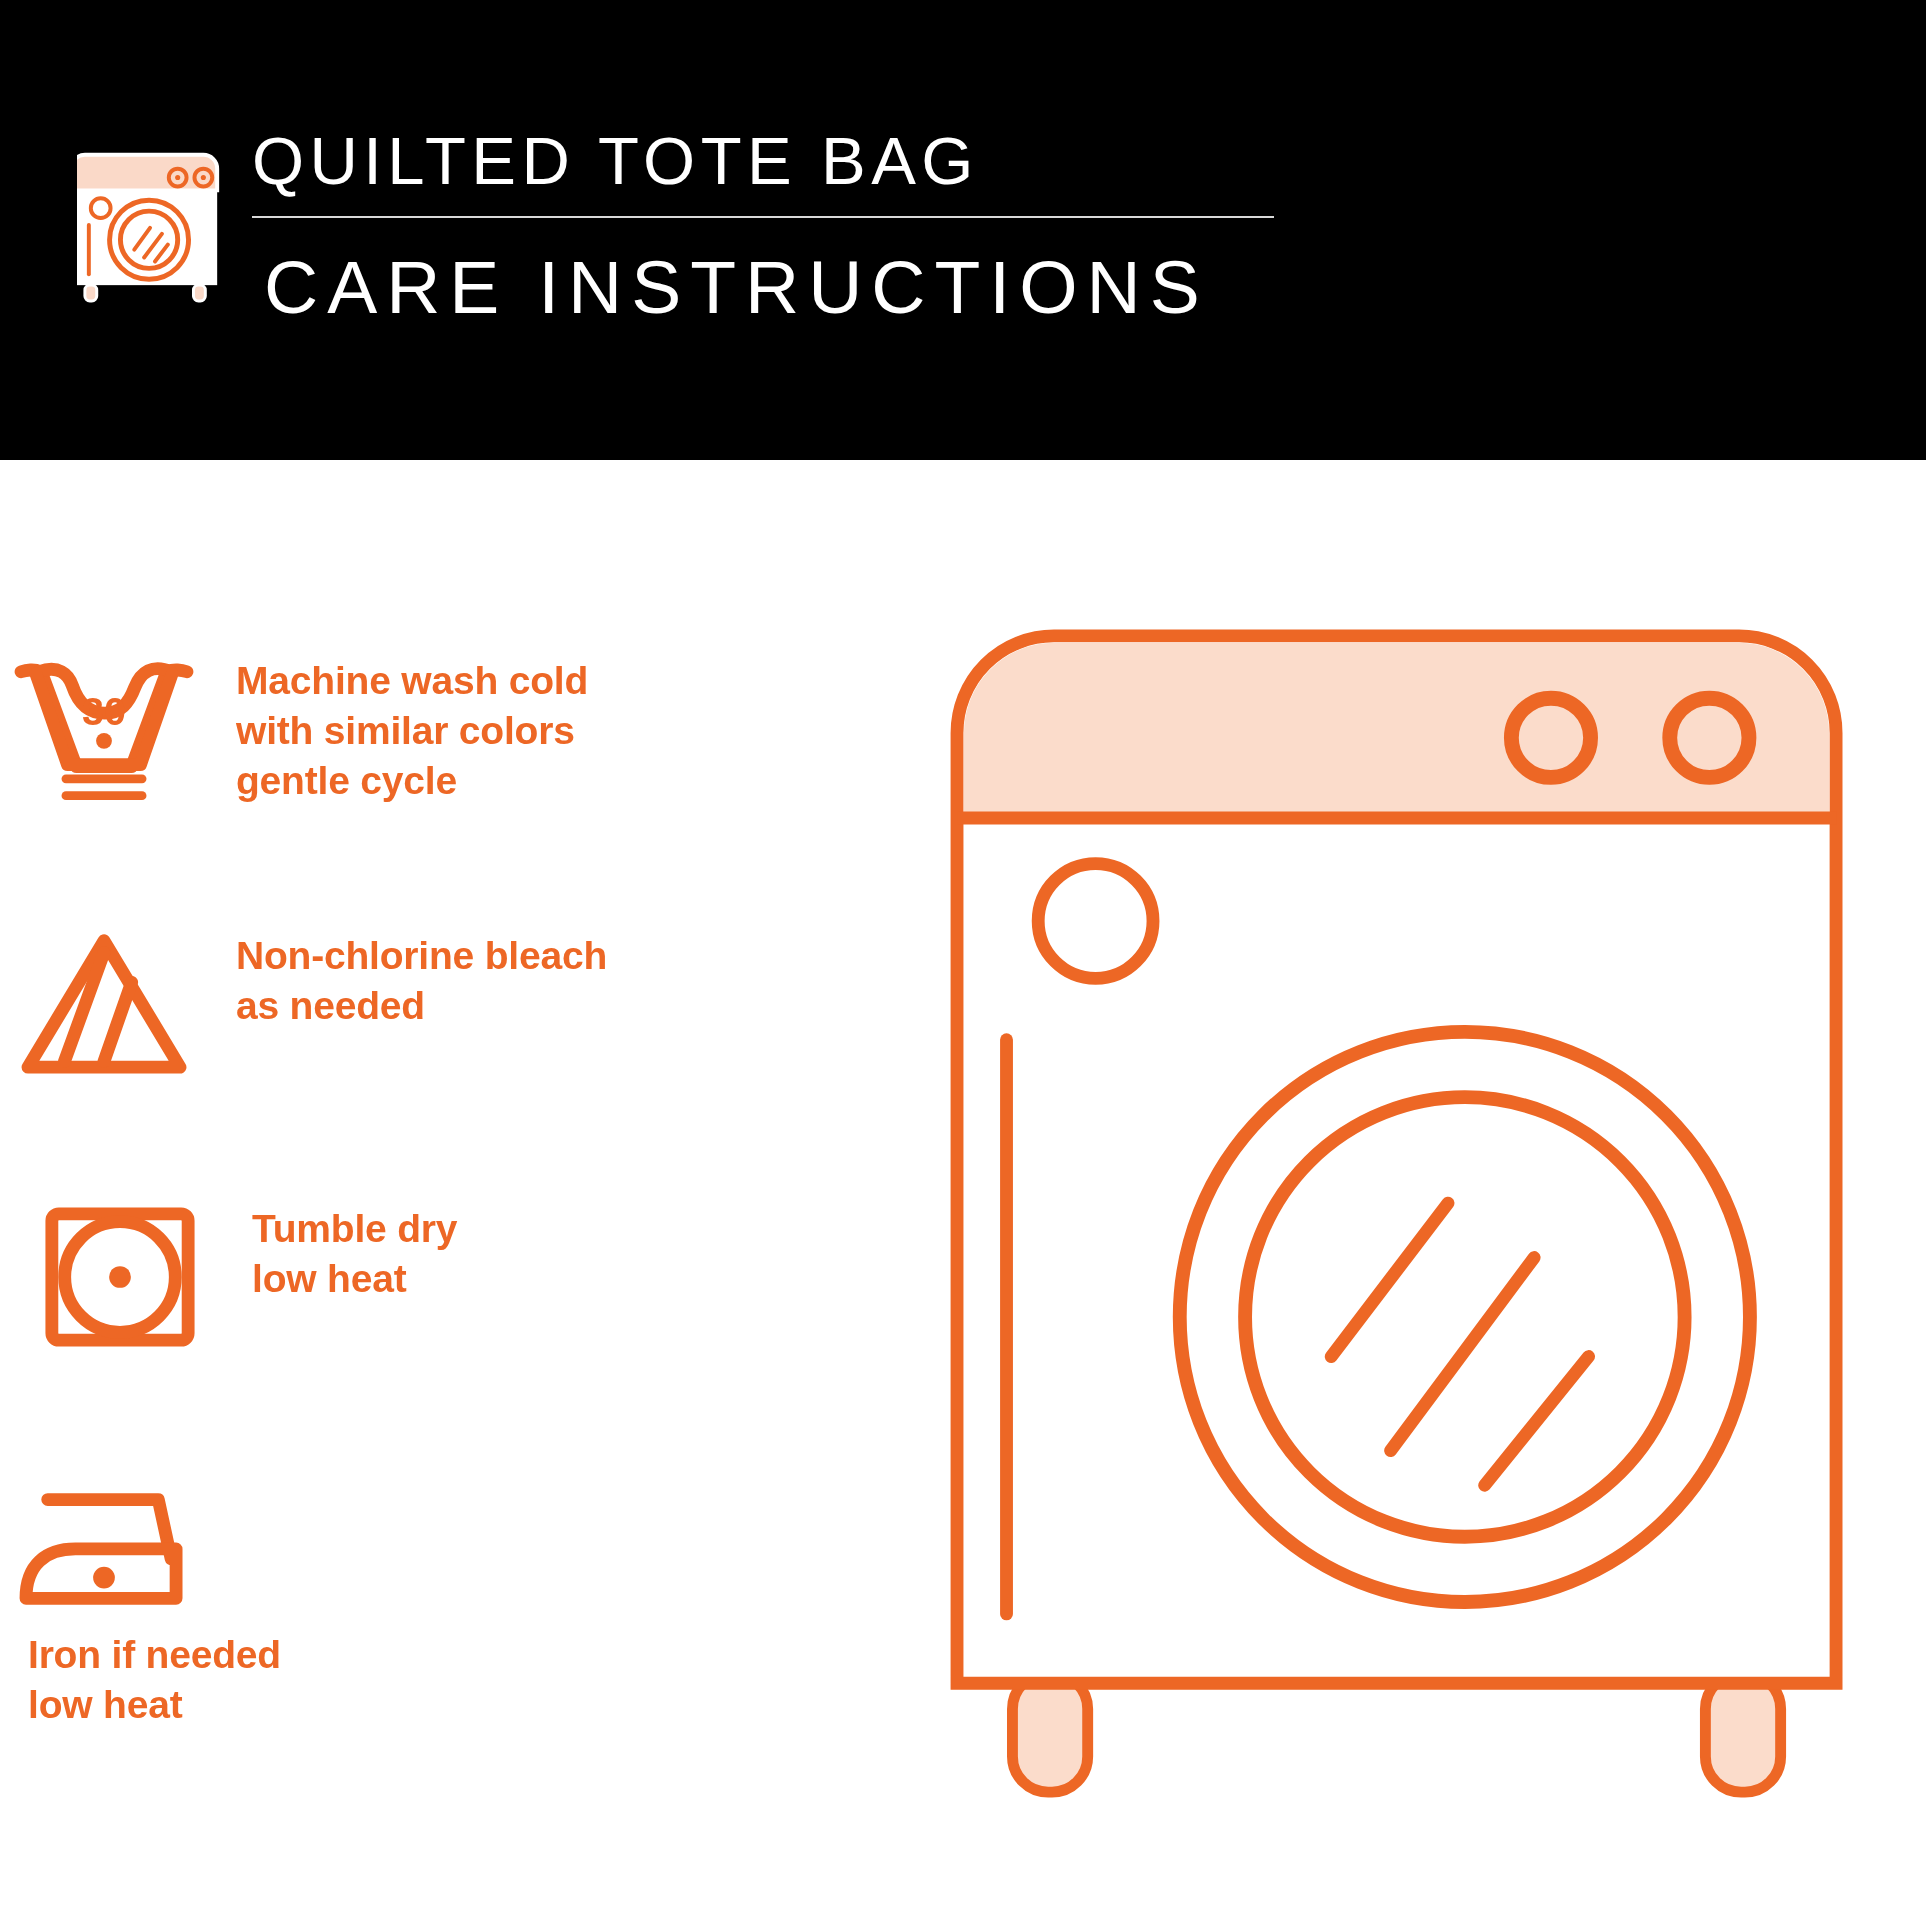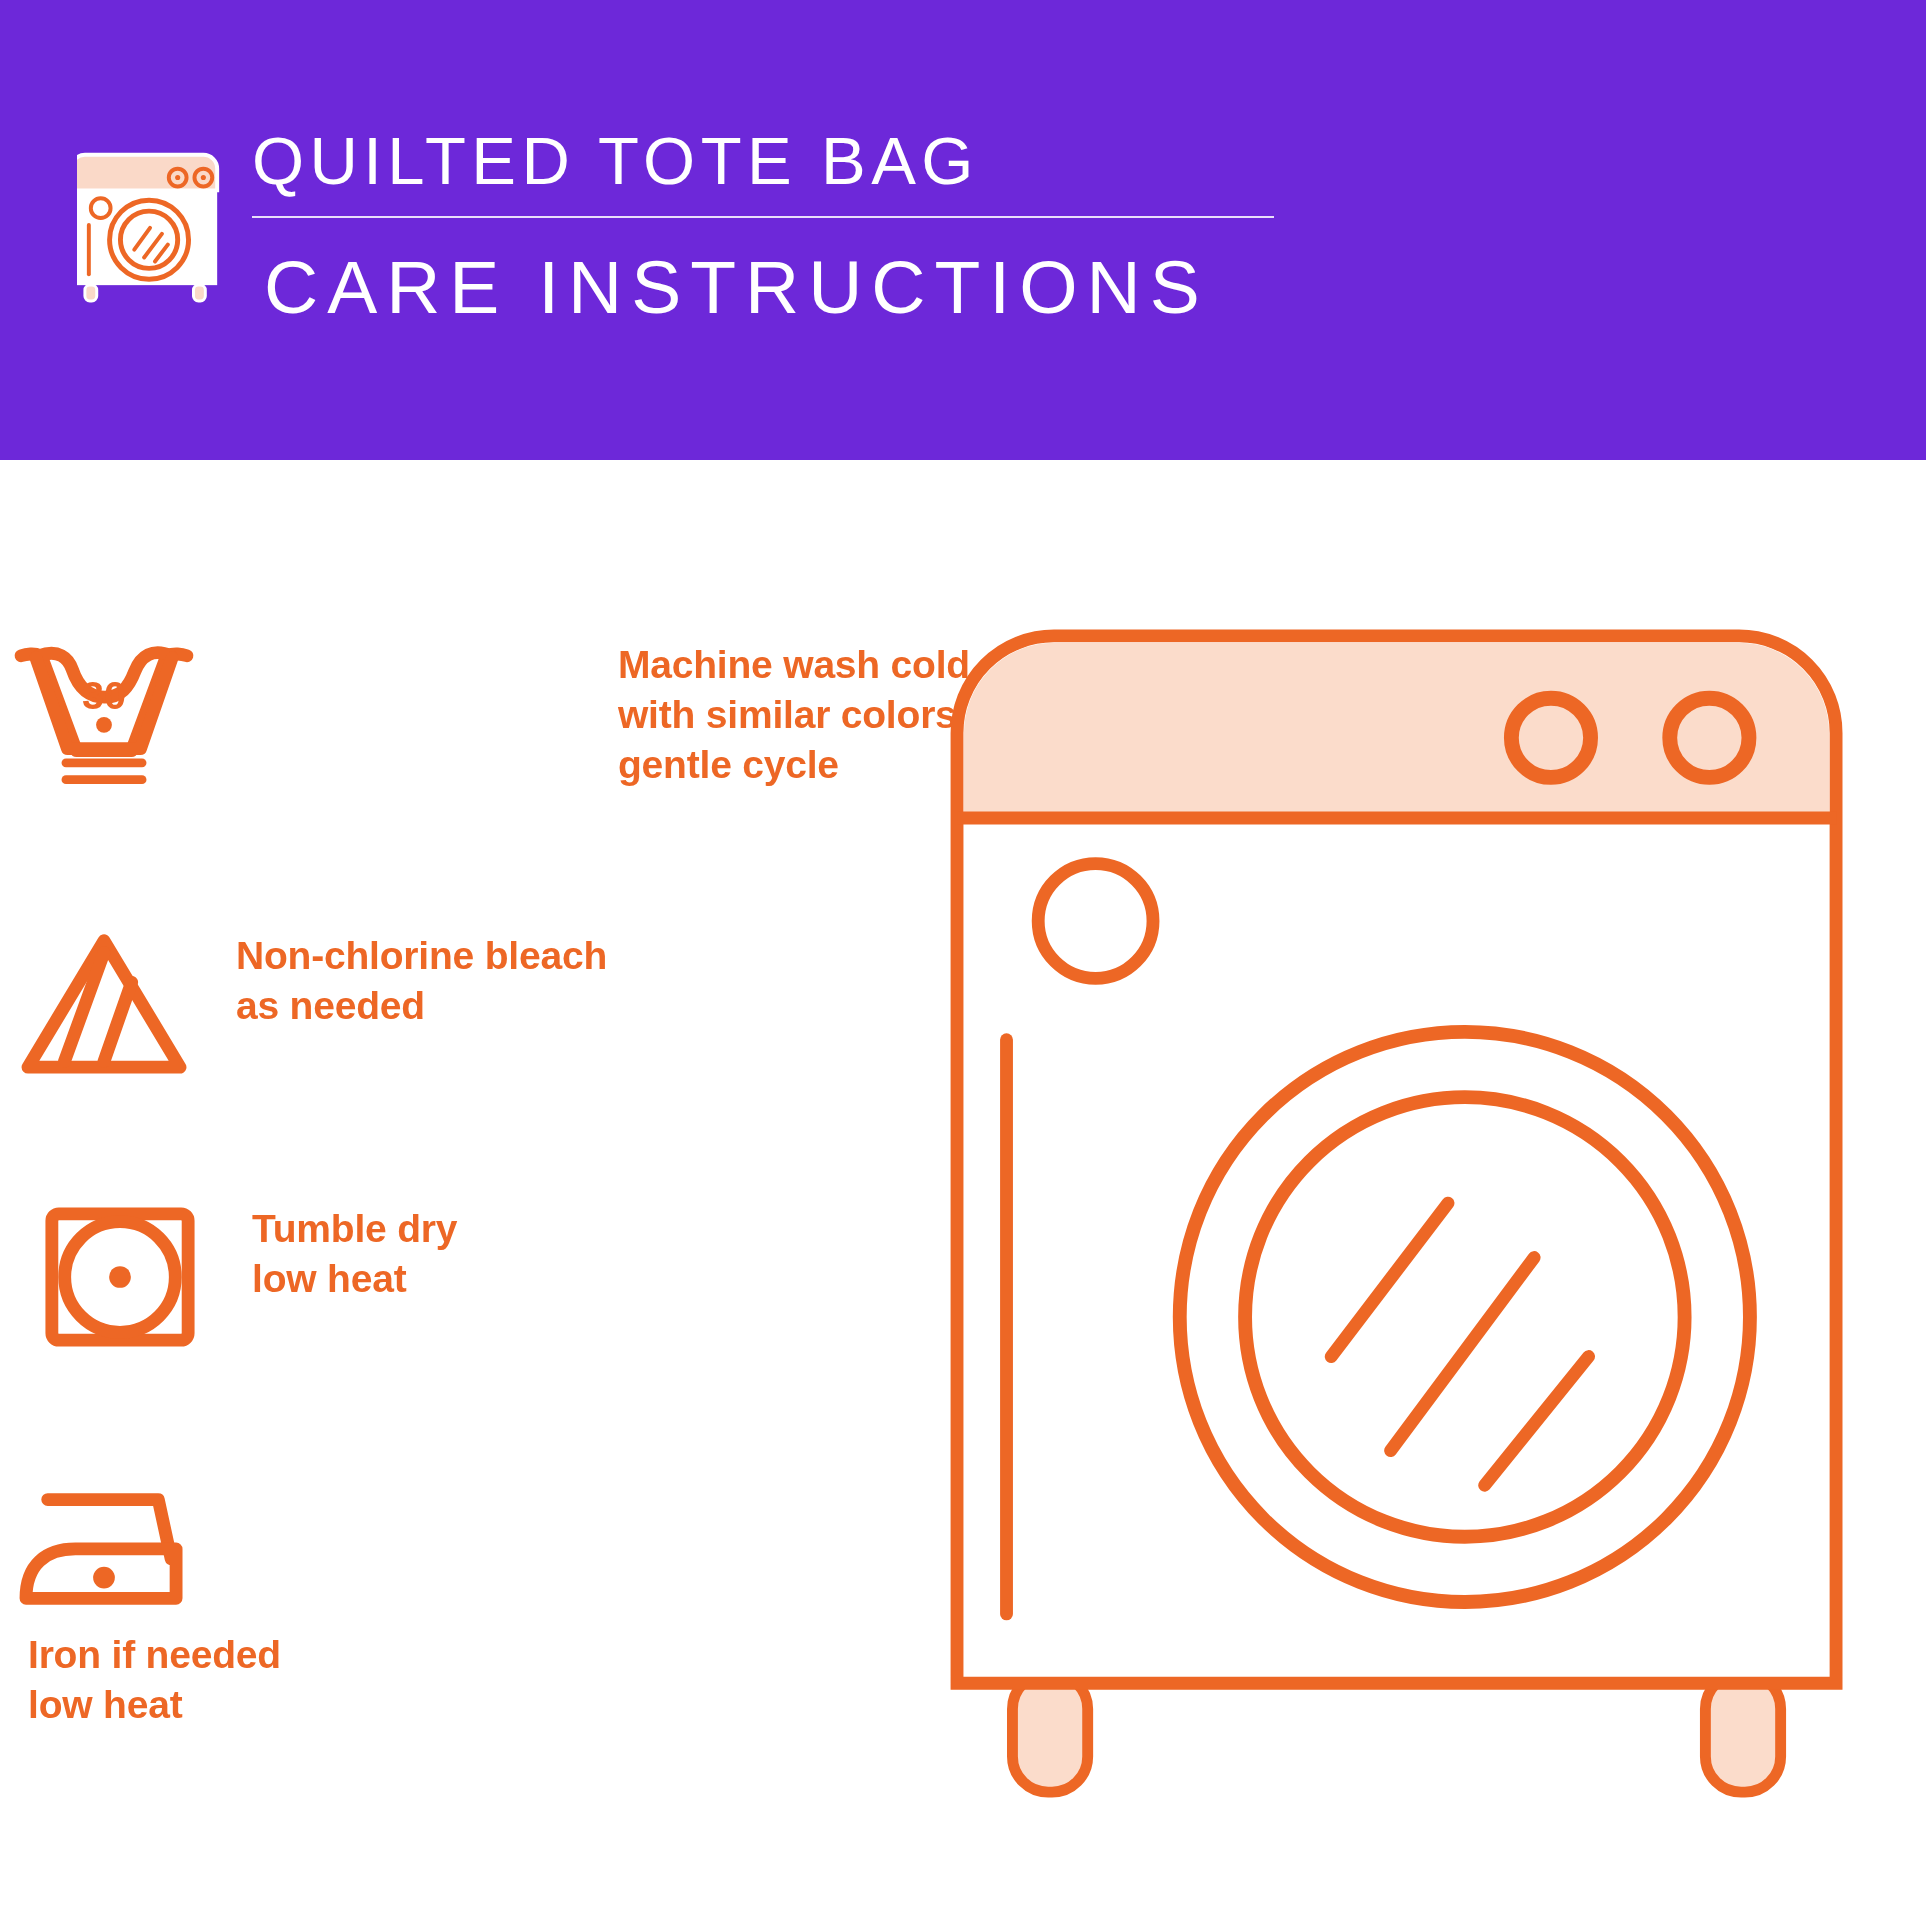--- a/index.html
+++ b/index.html
@@ -14,21 +14,21 @@
     overflow: hidden;
     position: relative;
   }
 
   
   #header {
     position: absolute;
     left: 0; top: 0;
     width: 1927px;
     height: 460px;
-    background: #6d28d9;
+    background: #000000;
   }
   #header-inner {
     position: absolute;
     left: 77px;
     top: 127px;
     display: flex;
     align-items: flex-start;
   }
   #header-logo {
     width: 153px;
@@ -140,21 +140,21 @@
     <div id="header-titles">
       <div id="title-line1">QUILTED TOTE BAG</div>
       <div id="title-divider"></div>
       <div id="title-line2">CARE INSTRUCTIONS</div>
     </div>
   </div>
 </div>
 
 <div id="care-list">
 
-  <div class="care-row" style="top:0px;justify-content:space-between;">
+  <div class="care-row" style="top:16px;">
     <div class="care-icon">
       <svg width="188" height="158" viewBox="0 0 190 160">
         <path d="M16 22 C16 22 34 16 38 26 L72 118 L128 118 L162 26 C166 16 184 22 184 22" fill="none" stroke="#ED6725" stroke-width="13" stroke-linecap="round" stroke-linejoin="round" transform="translate(-5,0)"></path>
         <path d="M11 20 C30 13 40 22 44 34 C50 52 60 62 76 62 C92 62 100 52 106 36 C112 20 124 12 142 20" fill="none" stroke="#ED6725" stroke-width="13" stroke-linecap="round" stroke-linejoin="round" transform="translate(18,2) scale(1.02,1)"></path>
         <path d="M26 24 L58 116 L132 116 L164 24" fill="none" stroke="#ED6725" stroke-width="13" stroke-linecap="round" stroke-linejoin="round"></path>
         <text x="95" y="76" font-family="'Liberation Sans', sans-serif" font-size="40" font-weight="bold" fill="#ED6725" text-anchor="middle">30</text>
         <circle cx="95" cy="92" r="8" fill="#ED6725"></circle>
         <rect x="52" y="126" width="86" height="9" rx="4.5" fill="#ED6725"></rect>
         <rect x="52" y="143" width="86" height="9" rx="4.5" fill="#ED6725"></rect>
       </svg>

